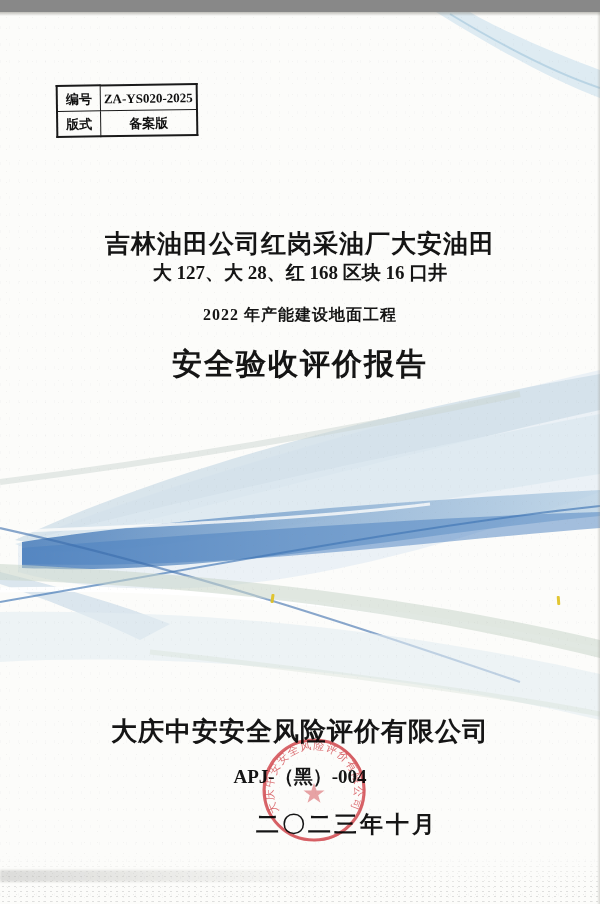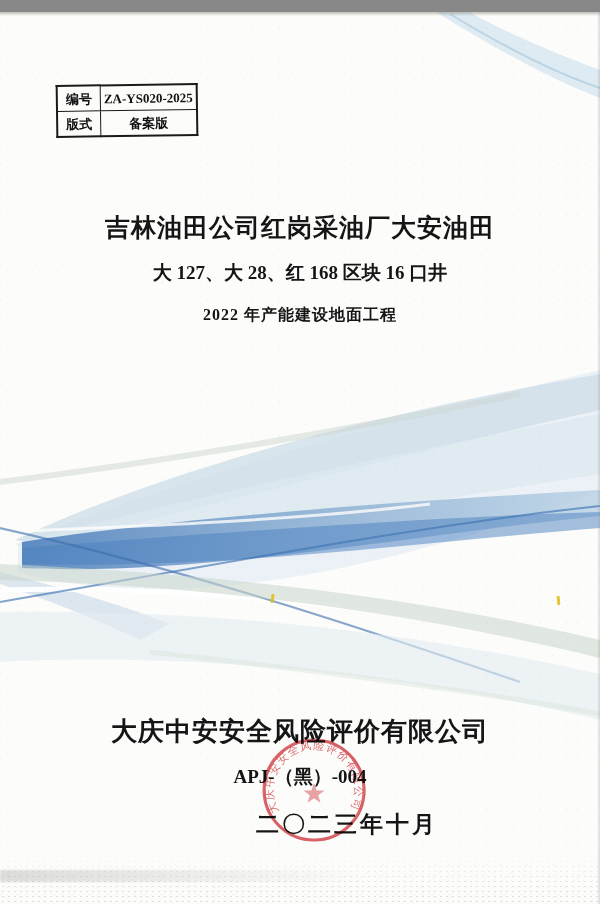--- a/index.html
+++ b/index.html
@@ -57,21 +57,21 @@
     border:1.5px solid #1a1a1a;
     font-size:13px;line-height:1;
     padding:0 3px;height:24px;text-align:center;
     white-space:nowrap;
   }
   .id-table{border:2.5px solid #1a1a1a;}
   .id-table td.lbl{width:36px;}
   .id-table td.val{width:72px;}
 
   .tline{position:absolute;left:0;width:100%;text-align:center;color:#151515;white-space:nowrap;}
-  .t1{top:199px;font-size:25px;font-weight:bold;letter-spacing:1px;}
+  .t1{top:215px;font-size:25px;font-weight:bold;letter-spacing:1px;}
   .t2{top:248px;font-size:19px;font-weight:bold;}
   .t3{top:293px;font-size:16px;font-weight:bold;letter-spacing:1px;}
   .t4{top:332px;font-size:30px;font-weight:bold;letter-spacing:2px;
       font-family:"DejaVu Sans","Liberation Sans",sans-serif;}
 
   .company{top:702px;font-size:26px;font-weight:bold;letter-spacing:1px;}
   .code{top:752px;font-size:19px;font-weight:bold;}
   .cdate{top:797px;font-size:23px;font-weight:600;letter-spacing:3px;padding-left:47px;}
 
   .stamp{
@@ -143,20 +143,21 @@
       <tr>
         <td class="lbl">版式</td>
         <td class="val">备案版</td>
       </tr>
     </tbody>
   </table>
 
   <div class="tline t1">吉林油田公司红岗采油厂大安油田</div>
   <div class="tline t2">大 127、大 28、红 168 区块 16 口井</div>
   <div class="tline t3">2022 年产能建设地面工程</div>
+  <div class="tline t4">安全验收评价报告</div>
 
   <div class="tline company">大庆中安安全风险评价有限公司</div>
   <div class="tline code">APJ-（黑）-004</div>
   <div class="tline cdate">二〇二三年十月</div>
 
   <svg class="stamp" viewBox="0 0 126 126" xmlns="http://www.w3.org/2000/svg" aria-hidden="true">
     <defs>
       <path id="sealArc" d="M 29,86 A 41,41 0 1 1 97,86" fill="none"></path>
     </defs>
     <circle cx="63" cy="63" r="50" fill="none" stroke="#d23a41" stroke-width="3" opacity="0.9"></circle>

